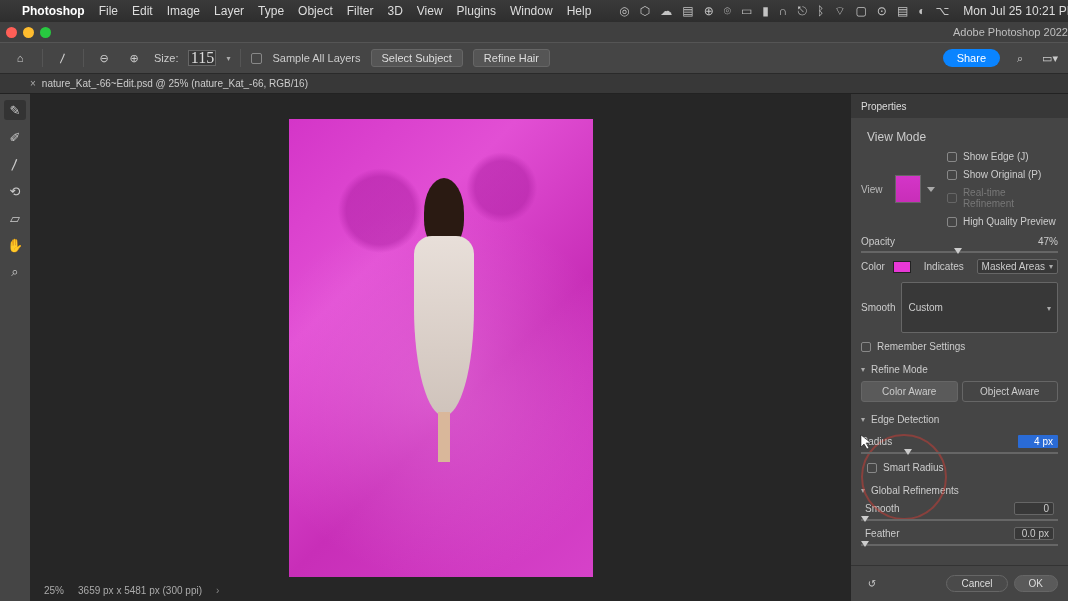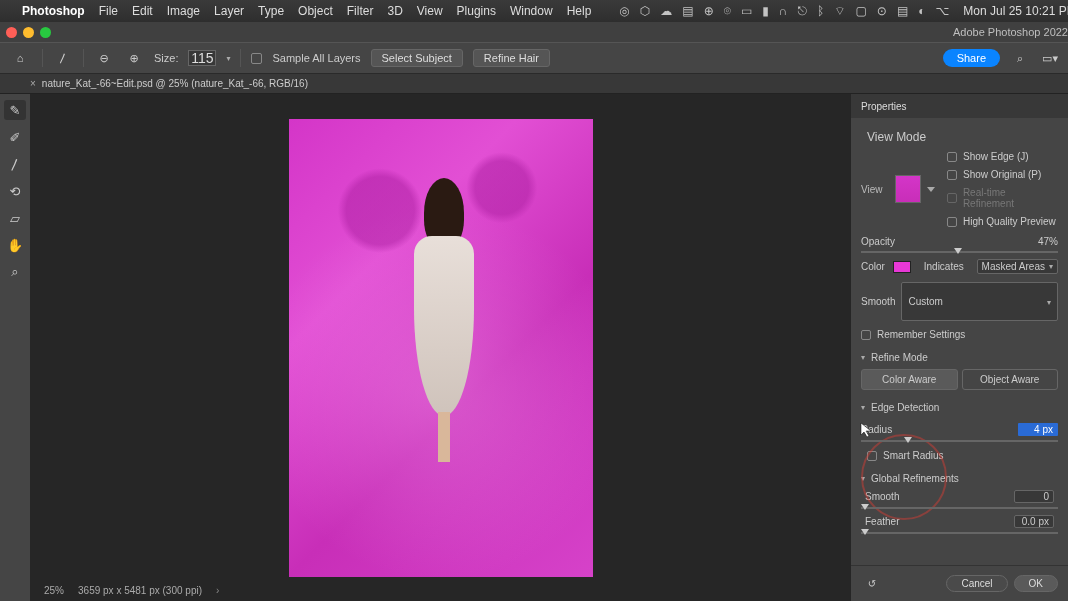--- a/index.html
+++ b/index.html
@@ -13,21 +13,21 @@
 .menubar .date { font-size:12px; white-space:nowrap; }
 .traffic { display:flex; gap:6px; margin-right:4px; }
 .traffic .dot { width:11px; height:11px; border-radius:50%; }
 .dot.r{background:#ff5f57}.dot.y{background:#febc2e}.dot.g{background:#28c840}
 .titlebar { height:20px; background:#404040; color:#bfbfbf; font-size:11px; display:flex; align-items:center; justify-content:flex-end; position:relative; }
 .titlebar .traffic{ position:absolute; left:6px; }
 .options { height:32px; background:#454545; border-top:1px solid #555; border-bottom:1px solid #2a2a2a; display:flex; align-items:center; padding:0 8px; gap:10px; color:#ccc; font-size:11px; }
 .options .home { width:24px; height:18px; display:flex; align-items:center;justify-content:center; color:#ccc;}
 .options .sep { width:1px; height:18px; background:#555; }
 .options .icn { width:20px; height:18px; display:flex;align-items:center;justify-content:center; }
-.options .size-in { width:28px; height:16px; background:#383838; border:1px solid #666; color:#ddd; font-size:14px; display:flex;align-items:center;justify-content:center; }
+.options .size-in { width:28px; height:16px; background:#383838; border:1px solid #666; color:#ddd; font-size:16px; display:flex;align-items:center;justify-content:center;font-family:Liberation Serif, serif; }
 .options .chk { width:11px;height:11px;border:1px solid #888; border-radius:2px;display:inline-block; vertical-align:middle;}
 .options .btn { background:#555; border:1px solid #666; border-radius:3px; padding:2px 10px; font-size:11px; color:#ddd; }
 .options .share { margin-left:auto; background:#0a84ff; color:#fff; border:none; padding:3px 14px; border-radius:11px; font-size:11px; }
 .options .ricon { width:20px;height:20px;display:flex;align-items:center;justify-content:center;color:#ccc;}
 .doctab { height:20px; background:#383838; color:#ccc; font-size:10px; display:flex; align-items:center; padding-left:30px; gap:6px; border-bottom:1px solid #222;}
 .doctab .x{color:#aaa;font-size:10px;}
 .workspace { display:flex; height:507px; background:#262626; }
 .toolbar { width:30px; background:#454545; padding-top:6px; display:flex; flex-direction:column; align-items:center; gap:7px; }
 .toolbar .tool { width:22px; height:20px; display:flex; align-items:center; justify-content:center; color:#ccc; font-size:13px; border-radius:3px;}
 .toolbar .tool.active { background:#333; }
@@ -52,21 +52,21 @@
 .chkrow .ck{width:10px;height:10px;border:1px solid #888;border-radius:2px;display:inline-block;}
 .chkrow.disabled{color:#777;}.chkrow.disabled .ck{border-color:#666;}
 .oprow { display:flex; justify-content:space-between; align-items:center; margin-top:6px;}
 .slider-track{height:2px;background:#666;margin:4px 0;position:relative;}
 .slider-track .thumb-tick{position:absolute;top:-3px;width:0;height:0;border-left:4px solid transparent;border-right:4px solid transparent;border-top:6px solid #ccc;}
 .clr-sw{width:18px;height:12px;background:#e838d6;border:1px solid #222;display:inline-block;vertical-align:middle;}
 .indrow{display:flex;align-items:center;gap:8px;margin-top:6px;}
 .indrow .dd { margin-left:auto; display:flex; align-items:center; gap:4px; background:#383838; border:1px solid #666; padding:1px 4px; border-radius:2px;}
 .caret{font-size:8px;color:#aaa;}
 .preset-row{display:flex;align-items:center;gap:6px;margin-top:8px;}
-.preset-row .dd{flex:1;background:#383838;border:1px solid #666;padding:13px 6px;border-radius:2px;display:flex;justify-content:space-between;align-items:flex-end;}
+.preset-row .dd{flex:1;background:#383838;border:1px solid #666;padding:19px 6px;border-radius:2px;display:flex;justify-content:space-between;align-items:flex-end;}
 .sect-header{display:flex;align-items:center;gap:6px;margin-top:12px;cursor:default;}
 .sect-header .chev{font-size:8px;color:#aaa;}
 .mode-btns{display:flex;gap:4px;margin-top:6px;}
 .mode-btns .mbtn{flex:1;text-align:center;padding:4px 0;border:1px solid #666;border-radius:3px;font-size:10px;}
 .mode-btns .mbtn.sel{background:#5a5a5a;}
 .radius-row{display:flex;justify-content:space-between;align-items:center;margin-top:10px;}
 .radius-row .val{background:#2a6bd6;color:#fff;padding:1px 5px;border-radius:1px;font-size:10px;width:40px;text-align:right;}
 .cursor-ind{position:absolute;width:18px;height:18px;pointer-events:none;}
 .cursor-ind svg{fill:#fff;stroke:#000;stroke-width:.5;}
 .red-ring{position:absolute;width:86px;height:86px;border:2px solid rgba(220,60,50,.45);border-radius:50%;pointer-events:none;}

